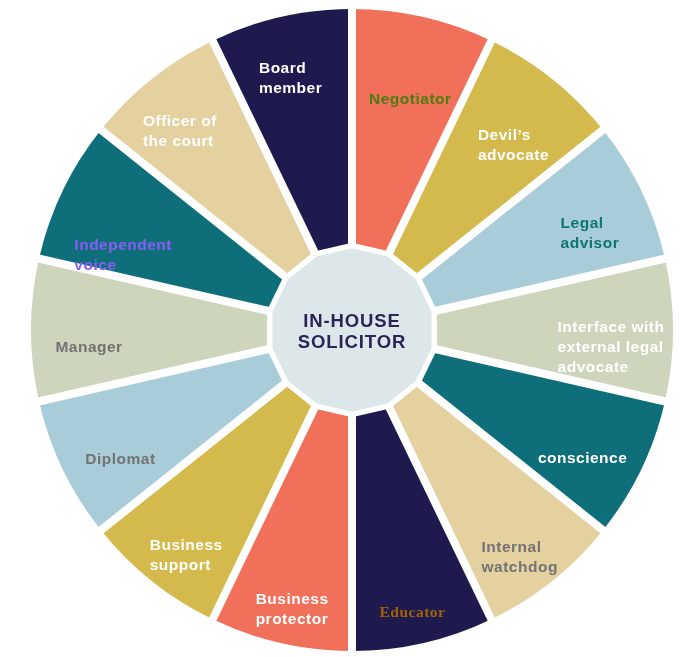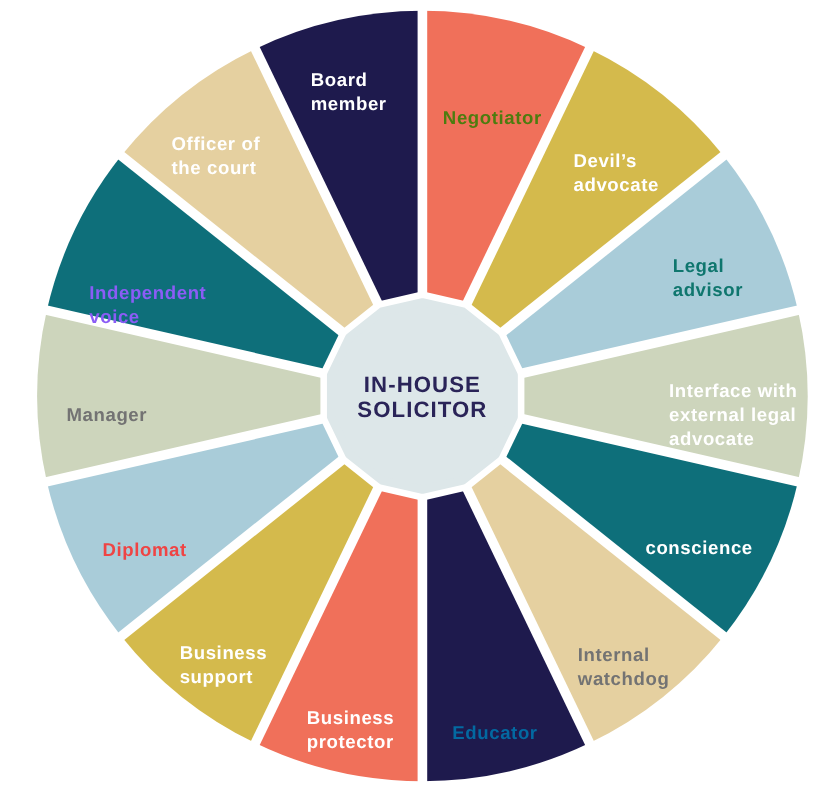--- a/index.html
+++ b/index.html
@@ -102,32 +102,32 @@
         <div>external legal</div>
         <div>advocate</div>
       </div>
       <div class="seg-label" style="left: 582.6px; top: 441.1px; color: rgb(255, 255, 255);">
         <div>conscience</div>
       </div>
       <div class="seg-label" style="left: 519.7px; top: 540.3px; color: #737373;">
         <div>Internal</div>
         <div>watchdog</div>
       </div>
-      <div class="seg-label" style="left: 412.5px; top: 595.2px; color: #0369a1;">
+      <div class="seg-label" style="left: 412.5px; top: 595.2px; color: #a16207; font-family: Liberation Serif, serif;">
         <div>Educator</div>
       </div>
       <div class="seg-label" style="left: 292.1px; top: 592.3px; color: rgb(255, 255, 255);">
         <div>Business</div>
         <div>protector</div>
       </div>
       <div class="seg-label" style="left: 186.2px; top: 538px; color: rgb(255, 255, 255);">
         <div>Business</div>
         <div>support</div>
       </div>
-      <div class="seg-label" style="left: 120.5px; top: 441.5px; color: #ef4444;">
+      <div class="seg-label" style="left: 120.5px; top: 441.5px; color: #737373;">
         <div>Diplomat</div>
       </div>
       <div class="seg-label" style="left: 89px; top: 330px; color: #737373;">
         <div>Manager</div>
       </div>
       <div class="seg-label" style="left: 123.2px; top: 238px; color: #8b5cf6;">
         <div>Independent</div>
         <div>voice</div>
       </div>
       <div class="seg-label" style="left: 179.9px; top: 114.2px; color: rgb(255, 255, 255);">

